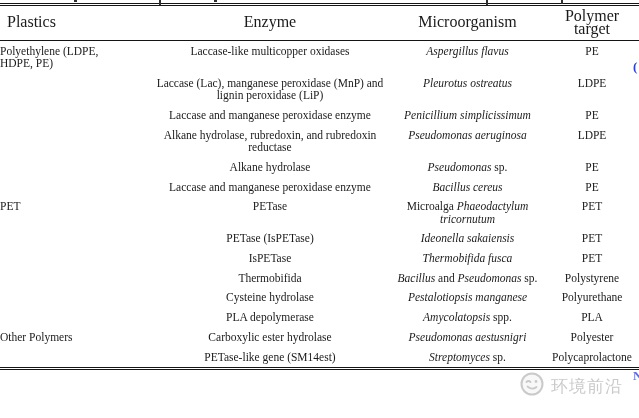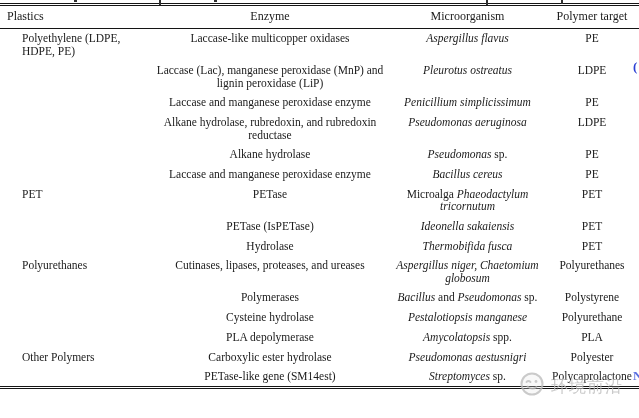--- a/index.html
+++ b/index.html
@@ -35,34 +35,34 @@
     font-size: 11.5px;
     line-height: 12.5px;
   }
   col.c1 { width: 150px; }
   col.c2 { width: 240px; }
   col.c3 { width: 155px; }
   col.c4 { width: 94px; }
 
   th {
     font-weight: normal;
-    font-size: 12px;
+    font-size: 16px;
     padding: 4px 2px 5px 2px;
     border-bottom: 1.6px solid #141414;
     text-align: center;
     vertical-align: middle;
   }
   th.c1 { text-align: left; padding-left: 7px; }
 
   td {
     padding: 3.6px 2px;
     vertical-align: top;
     text-align: center;
   }
-  td.c1 { text-align: left; padding-left: 22px; margin-top: 16px; }
+  td.c1 { text-align: left; padding-left: 0; margin-top: 16px; }
   td.c1 .plastics-text { max-width: 118px; }
   td.c3 i { font-style: italic; }
 
   .edge-frag {
     position: absolute;
     left: 633px;
     font-size: 13px;
     font-weight: bold;
     white-space: nowrap;
   }
@@ -160,35 +160,27 @@
           <td class="c4">PET</td>
         </tr>
         <tr>
           <td class="c1"></td>
           <td class="c2">PETase (IsPETase)</td>
           <td class="c3"><i>Ideonella sakaiensis</i></td>
           <td class="c4">PET</td>
         </tr>
         <tr>
           <td class="c1"></td>
-          <td class="c2">Hydrolase</td>
+          <td class="c2">IsPETase</td>
           <td class="c3"><i>Thermobifida fusca</i></td>
           <td class="c4">PET</td>
         </tr>
         <tr>
-          <td class="c1">
-            <div class="plastics-text">Polyurethanes</div>
-          </td>
-          <td class="c2">Cutinases, lipases, proteases, and ureases</td>
-          <td class="c3"><i>Aspergillus niger, Chaetomium globosum</i></td>
-          <td class="c4">Polyurethanes</td>
-        </tr>
-        <tr>
-          <td class="c1"></td>
-          <td class="c2">Polymerases</td>
+          <td class="c1"></td>
+          <td class="c2">Thermobifida</td>
           <td class="c3"><i>Bacillus</i><span> and </span><i>Pseudomonas</i><span> sp.</span></td>
           <td class="c4">Polystyrene</td>
         </tr>
         <tr>
           <td class="c1"></td>
           <td class="c2">Cysteine hydrolase</td>
           <td class="c3"><i>Pestalotiopsis manganese</i></td>
           <td class="c4">Polyurethane</td>
         </tr>
         <tr>

